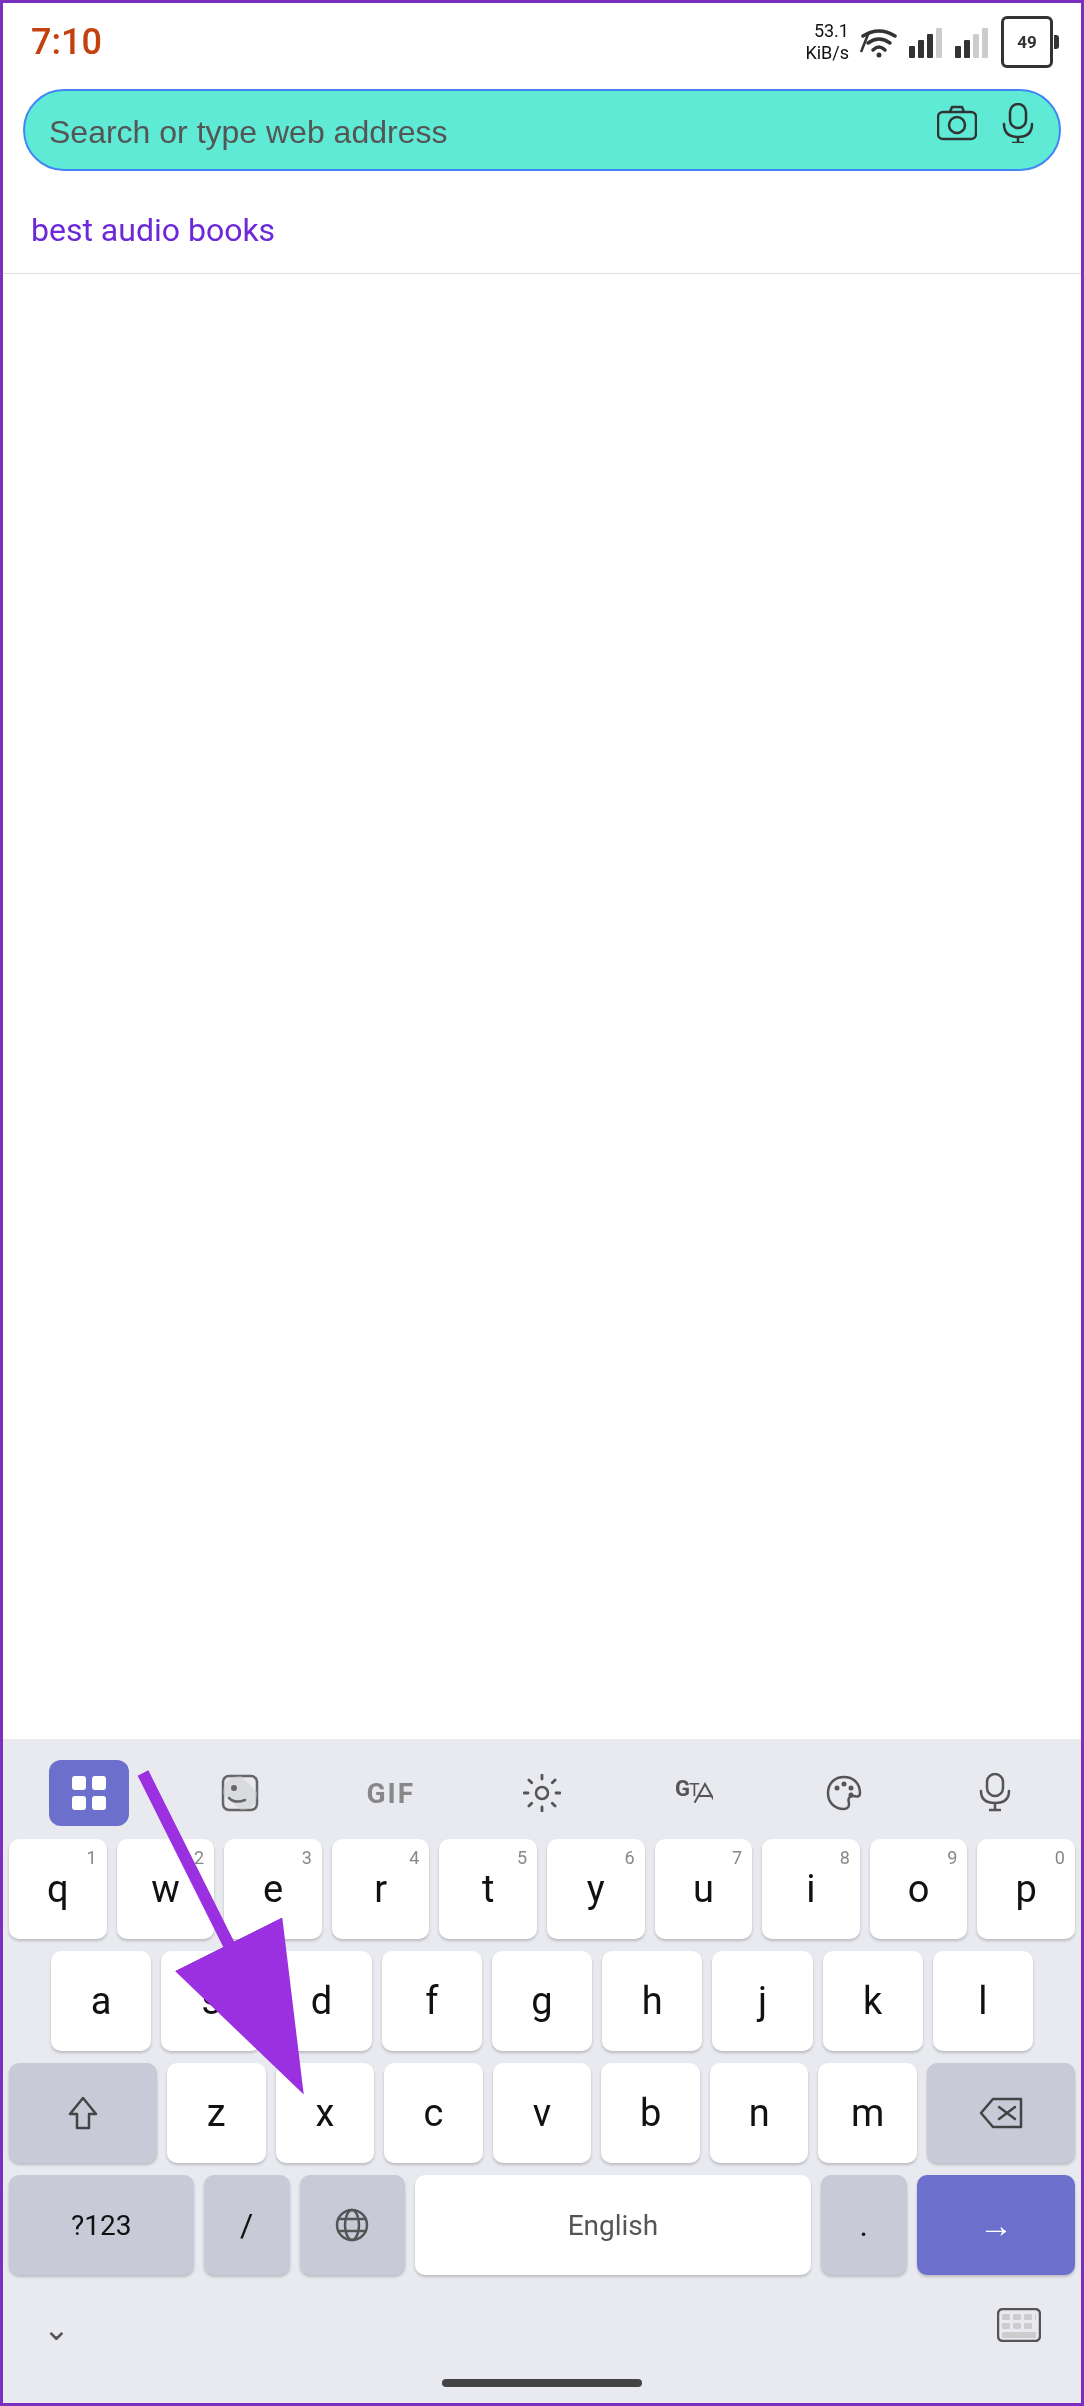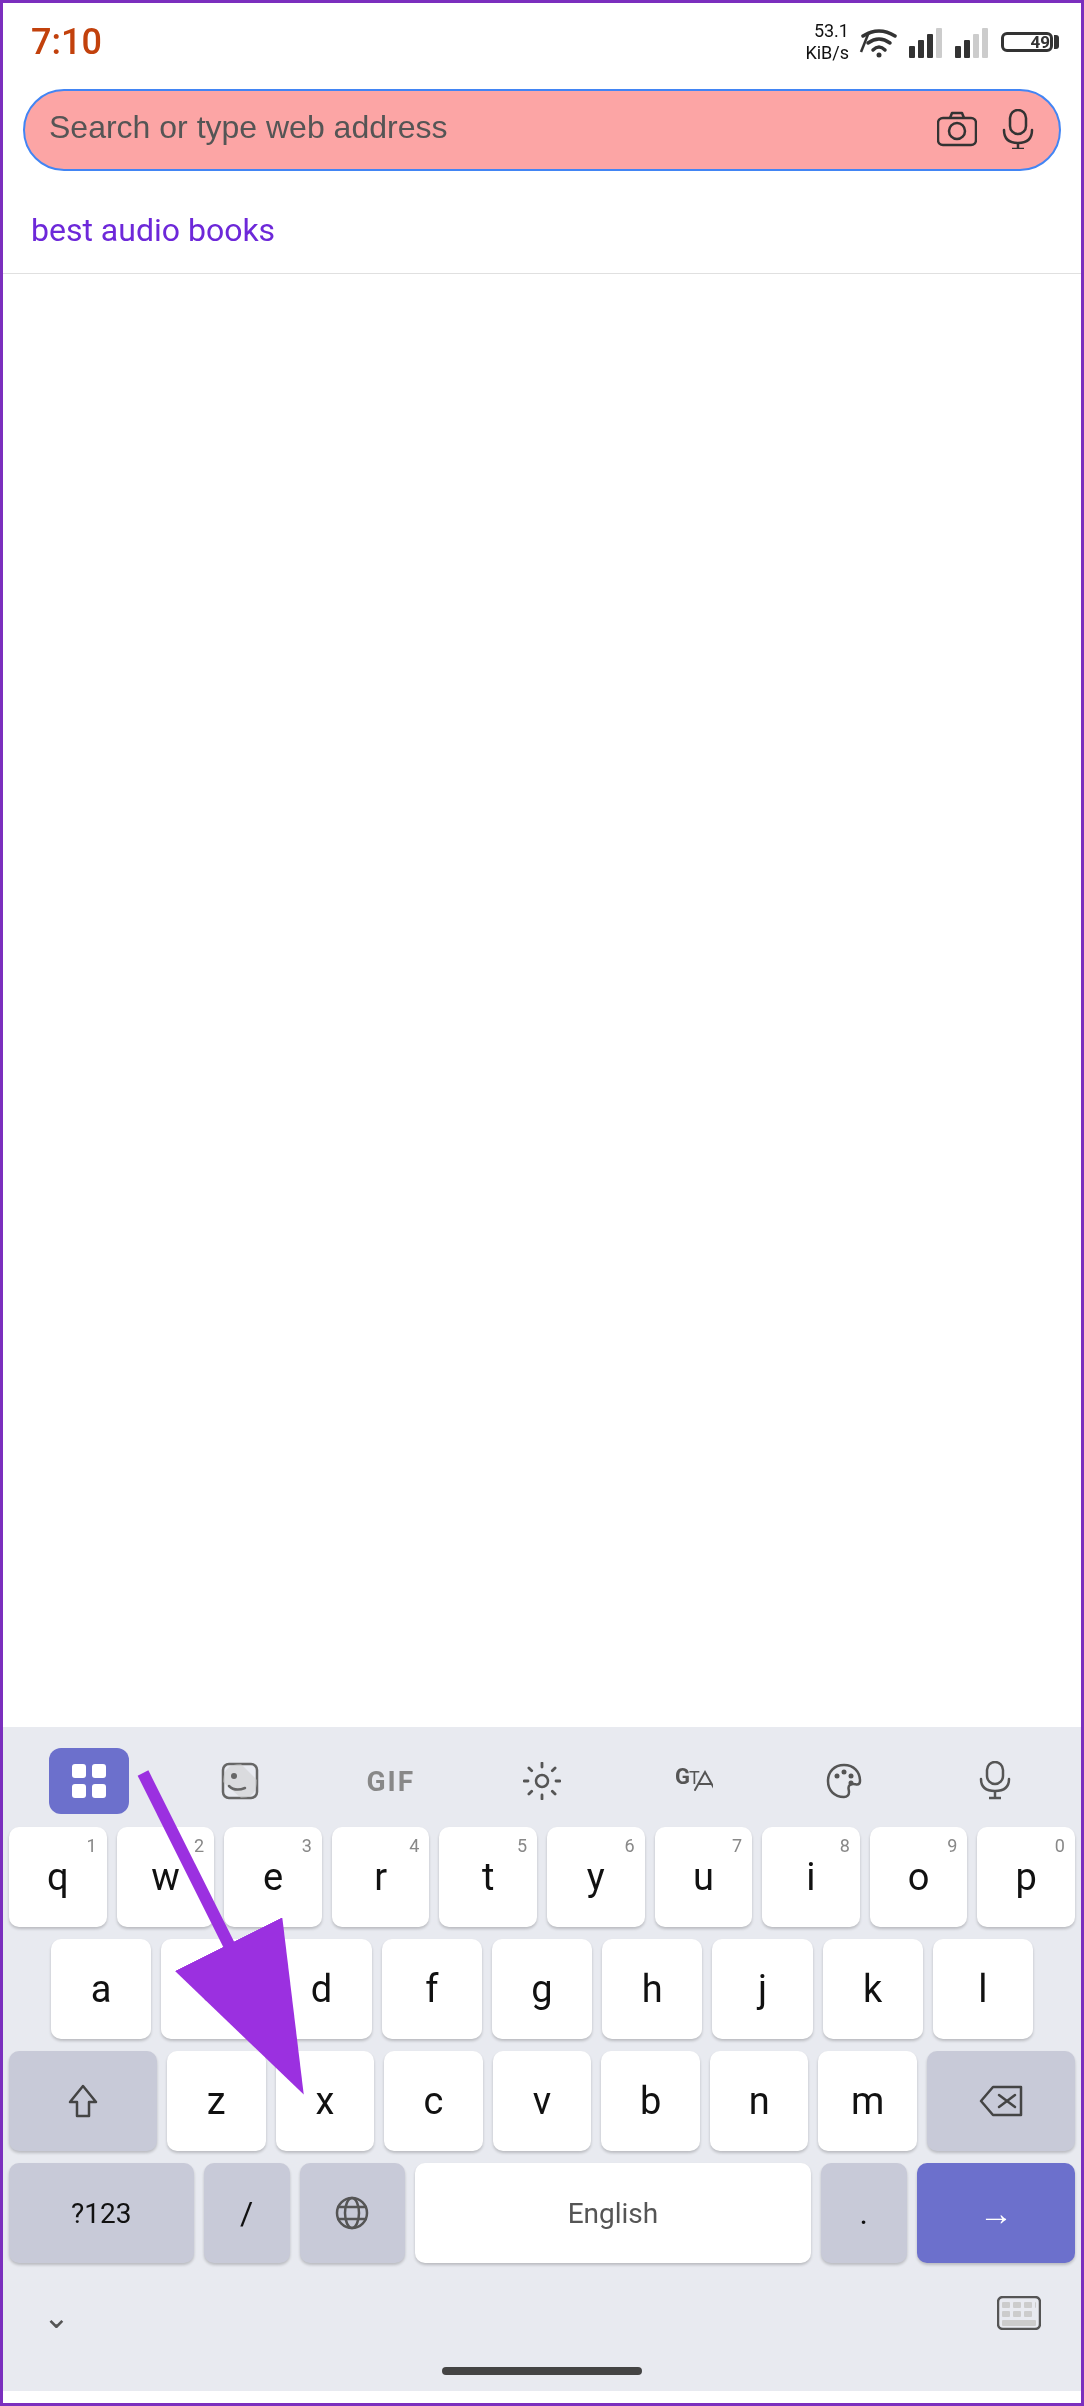--- a/index.html
+++ b/index.html
@@ -42,26 +42,26 @@
     }
     .status-speed span { display: block; font-size: 18px; }
 
     
     .search-bar-container {
       padding: 16px 20px;
       background: #fff;
     }
     .search-bar {
       display: flex;
-      align-items: flex-start;
+      align-items: flex-end;
       border: 2.5px solid #4285F4;
       border-radius: 50px;
       padding: 18px 24px;
       height: 82px;
-      background: #fca5a5;
+      background: #5eead4;
     }
     .search-input {
       flex: 1;
       border: none;
       outline: none;
       font-size: 32px;
       color: #111;
       background: transparent;
     }
     .search-input::placeholder { color: #555; }
@@ -89,21 +89,21 @@
     
     .content-area {
       flex: 1;
       background: #fff;
       height: 780px;
     }
 
     
     .keyboard {
       position: absolute;
-      bottom: 12px;
+      bottom: 0;
       left: 0;
       right: 0;
       background: #e8eaf0;
       padding-bottom: 0;
     }
 
     
     .keyboard-toolbar {
       display: flex;
       align-items: center;
@@ -259,21 +259,21 @@
       <rect x="27" y="2" width="6" height="30" rx="1" fill="#ccc"></rect>
     </svg>
 
     <svg width="36" height="32" viewBox="0 0 36 32">
       <rect x="0" y="20" width="6" height="12" rx="1" fill="#333"></rect>
       <rect x="9" y="14" width="6" height="18" rx="1" fill="#333"></rect>
       <rect x="18" y="8" width="6" height="24" rx="1" fill="#ccc"></rect>
       <rect x="27" y="2" width="6" height="30" rx="1" fill="#ccc"></rect>
     </svg>
 
-    <div style="display:flex;align-items:center;justify-content:flex-end;width:52px;height:20px;border:3px solid #333;border-radius:6px;position:relative;font-size:18px;font-weight:bold;color:#333;">
+    <div style="display:flex;align-items:center;justify-content:center;width:52px;height:52px;border:3px solid #333;border-radius:6px;position:relative;font-size:18px;font-weight:bold;color:#333;">
       <div style="position:absolute;right:-9px;top:50%;transform:translateY(-50%);width:5px;height:14px;background:#333;border-radius:0 3px 3px 0;"></div>
       <span style="font-size:17px;">49</span>
     </div>
   </div>
 </div>
 
 <div class="search-bar-container">
   <div class="search-bar">
     <input class="search-input" type="text" placeholder="Search or type web address" style="">
     <div class="search-icons">

